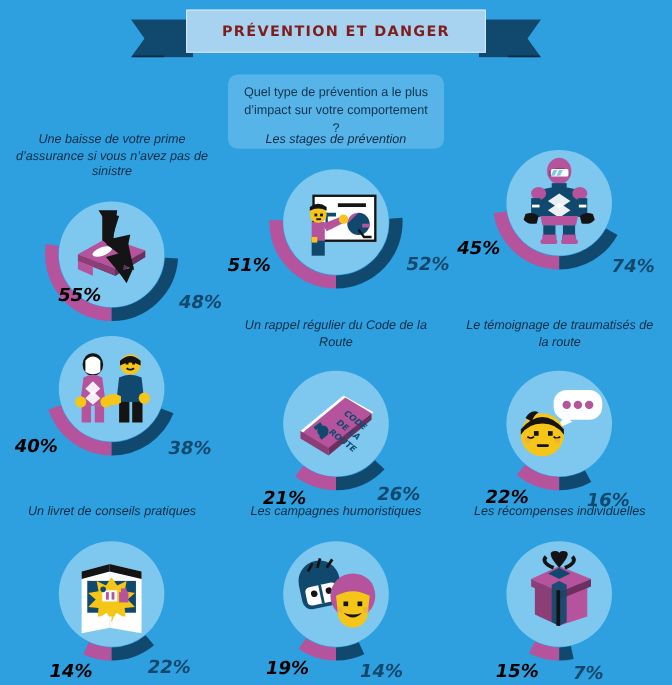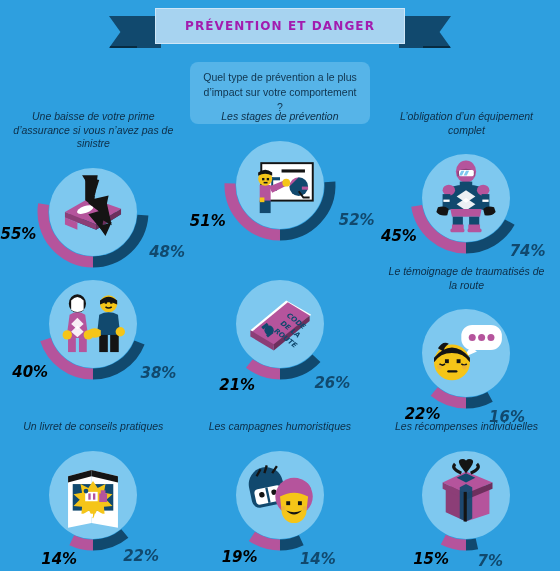--- a/index.html
+++ b/index.html
@@ -51,21 +51,21 @@
     left: 0; top: 0;
     width: 250px; height: 36px;
     background: #a7d3f0;
     border: 1px solid #cfe6f7;
     display: flex; align-items: center; justify-content: center;
   }
   .plate-text {
     font-size: 12px;
     font-weight: bold;
     letter-spacing: 1.1px;
-    color: #a21caf;
+    color: #7f1d1d;
     font-family: "DejaVu Sans", sans-serif;
   }
 
   
   .subtitle {
     position: absolute;
     left: 190px; top: 62px;
     width: 180px;
     padding: 8px 10px;
     background: #56b4e8;
@@ -171,21 +171,21 @@
         <path d="M14 55 L46 37 L86 51 L54 71 Z" fill="#b5549c"></path>
         <path d="M14 55 L54 71 L54 78 L14 62 Z" fill="#8c3e77"></path>
         <path d="M54 71 L86 51 L86 58 L54 78 Z" fill="#6d2f5d"></path>
         <ellipse cx="40" cy="52" rx="11" ry="4.5" transform="rotate(-20 40 52)" fill="#ffffff"></ellipse>
         <ellipse cx="62" cy="60" rx="8" ry="3.2" transform="rotate(-20 62 60)" fill="#ffffff"></ellipse>
       </g>
       <path d="M36 8 L56 8 L52 38 L70 34 L62 72 L74 68 L66 86 L48 60 L60 56 L44 44 L52 34 Z" fill="#141414"></path>
       <path d="M40 10 L58 14 L50 40 L66 36 L74 72 L60 64 L66 84 L44 58 L58 54 L40 40 Z" fill="#141414"></path>
     </svg>
         </div>
-        <span class="pct left" style="left: -33.8137px; top: 72px;">55%</span>
+        <span class="pct left" style="left: -33.8137px; top: 84px; padding-left: 48px;">55%</span>
         <span class="pct right" style="left: 114.906px; top: 89.7892px;">48%</span>
       </div>
     </div>
     <div class="cell">
       <div class="cell-title">Les stages de prévention</div>
       <div class="donut">
         <svg width="118" height="118" viewBox="0 0 118 118">
           <circle cx="59" cy="59" r="44" fill="#7ec8ef"></circle>
           <path d="M 59.00 109.00 A 50 50 0 0 1 9.02 57.43" fill="none" stroke="#b5549c" stroke-width="11"></path>
           <path d="M 59.00 109.00 A 50 50 0 0 0 108.90 55.86" fill="none" stroke="#11496e" stroke-width="11"></path>
@@ -210,21 +210,20 @@
       <rect x="24" y="66" width="6" height="6" fill="#f5c518"></rect>
       <path d="M36 52 L56 44 l4 6 l-20 10 z" fill="#b5549c"></path>
       <circle cx="58" cy="47" r="5" fill="#f5c518"></circle>
     </svg>
         </div>
         <span class="pct left" style="left: -31.1374px; top: 86.5732px;">51%</span>
         <span class="pct right" style="left: 117.839px; top: 85.4729px;">52%</span>
       </div>
     </div>
     <div class="cell">
-      <div class="cell-title">L’obligation d’un équipement complet</div>
       <div class="donut">
         <svg width="118" height="118" viewBox="0 0 118 118">
           <circle cx="59" cy="59" r="44" fill="#7ec8ef"></circle>
           <path d="M 59.00 109.00 A 50 50 0 0 1 9.62 66.82" fill="none" stroke="#b5549c" stroke-width="11"></path>
           <path d="M 59.00 109.00 A 50 50 0 0 0 102.82 83.09" fill="none" stroke="#11496e" stroke-width="11"></path>
         </svg>
         <div class="icon-layer">
     <svg viewBox="0 0 100 100" width="92" height="92">
       <ellipse cx="50" cy="16" rx="13" ry="14" fill="#b5549c"></ellipse>
       <path d="M39 16 q11 -7 22 0 l0 6 q-11 -5 -22 0 z" fill="#8c3e77"></path>
@@ -284,20 +283,21 @@
       <rect x="72" y="64" width="11" height="22" fill="#141414"></rect>
       <circle cx="85" cy="60" r="6" fill="#f5c518"></circle>
       <path d="M44 58 q8 -5 16 0 l0 7 q-8 5 -16 0 z" fill="#f5c518"></path>
     </svg>
         </div>
         <span class="pct left" style="left: -22.0775px; top: 97.6729px;">40%</span>
         <span class="pct right" style="left: 106.185px; top: 99.4702px;">38%</span>
       </div>
     </div>
     <div class="cell">
+      <div class="cell-title">Un rappel régulier du Code de la Route</div>
       <div class="donut">
         <svg width="118" height="118" viewBox="0 0 118 118">
           <circle cx="59" cy="59" r="44" fill="#7ec8ef"></circle>
           <path d="M 59.00 109.00 A 50 50 0 0 1 28.35 98.51" fill="none" stroke="#b5549c" stroke-width="11"></path>
           <path d="M 59.00 109.00 A 50 50 0 0 0 95.45 93.23" fill="none" stroke="#11496e" stroke-width="11"></path>
         </svg>
         <div class="icon-layer">
     <svg viewBox="0 0 100 100" width="88" height="88">
       <path d="M12 58 L58 20 L90 38 L44 78 Z" fill="#ffffff"></path>
       <path d="M14 60 L60 22 L88 39 L42 78 Z" fill="#b5549c"></path>

